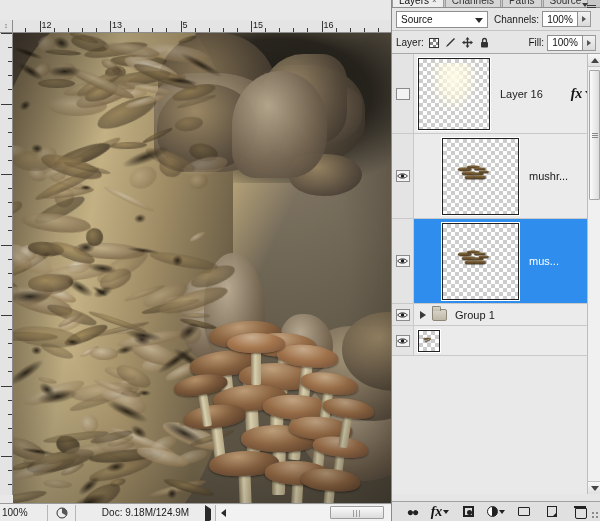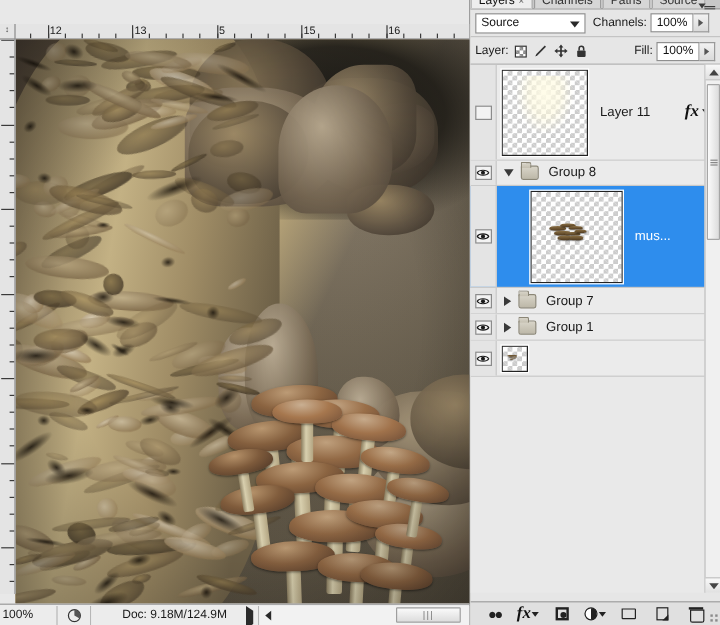--- a/index.html
+++ b/index.html
@@ -762,45 +762,27 @@
 
     <div id="watermark">Alfoart.com</div>
     <div id="layer-list">
         <div class="layer-row" style="height: 80px;">
           <div class="eye-cell">
             <div class="eye-box off"></div>
           </div>
           <div class="thumb-cell">
             <div class="thumb glow" style="width: 72px; height: 72px;"></div>
           </div>
-          <div class="layer-name">Layer 11</div>
+          <div class="layer-name">Layer 16</div>
           <div class="fx-cell">
             <span class="fx-glyph">fx</span>
             <span class="fx-caret"></span>
           </div>
         </div>
-        <div class="layer-row" style="height: 21px;">
-          <div class="eye-cell">
-            <div class="eye-box">
-              <svg width="11" height="8" viewBox="0 0 11 8" aria-hidden="true">
-                <path d="M0.6 4 C2.4 1.2 8.6 1.2 10.4 4 C8.6 6.8 2.4 6.8 0.6 4 Z" fill="none" stroke="#1a1a1a" stroke-width="0.9"></path>
-                <circle cx="5.5" cy="4" r="1.7" fill="#1a1a1a"></circle>
-              </svg>
-            </div>
-          </div>
-          <div class="grp-caret-down"></div>
-          <div class="folder"></div>
-          <div class="grp-name layer-name">Group 8</div>
-          <div class="drag-dots">
-            <span></span>
-            <span></span>
-            <span></span>
-          </div>
-        </div>
-        <div class="layer-row selected" style="height: 85px;">
+        <div class="layer-row" style="height: 85px;">
           <div class="eye-cell">
             <div class="eye-box">
               <svg width="11" height="8" viewBox="0 0 11 8" aria-hidden="true">
                 <path d="M0.6 4 C2.4 1.2 8.6 1.2 10.4 4 C8.6 6.8 2.4 6.8 0.6 4 Z" fill="none" stroke="#1a1a1a" stroke-width="0.9"></path>
                 <circle cx="5.5" cy="4" r="1.7" fill="#1a1a1a"></circle>
               </svg>
             </div>
           </div>
           <div class="thumb-cell" style="padding-left: 28px;">
             <div class="thumb" style="width: 77px; height: 77px;">
@@ -809,34 +791,46 @@
                 <div class="mini-shroom" style="left: 20%; top: 10%; width: 28%; height: 12%; background: linear-gradient(rgb(141, 114, 70), rgb(79, 58, 32)); box-shadow: rgba(0, 0, 0, 0.5) 0px 0.5px 1px;"></div>
                 <div class="mini-shroom" style="left: 36%; top: 16%; width: 26%; height: 11%; background: linear-gradient(rgb(141, 114, 70), rgb(79, 58, 32)); box-shadow: rgba(0, 0, 0, 0.5) 0px 0.5px 1px;"></div>
                 <div class="mini-shroom" style="left: 10%; top: 30%; width: 30%; height: 12%; background: linear-gradient(rgb(141, 114, 70), rgb(79, 58, 32)); box-shadow: rgba(0, 0, 0, 0.5) 0px 0.5px 1px;"></div>
                 <div class="mini-shroom" style="left: 30%; top: 32%; width: 28%; height: 12%; background: linear-gradient(rgb(141, 114, 70), rgb(79, 58, 32)); box-shadow: rgba(0, 0, 0, 0.5) 0px 0.5px 1px;"></div>
                 <div class="mini-shroom" style="left: 46%; top: 26%; width: 22%; height: 10%; background: linear-gradient(rgb(141, 114, 70), rgb(79, 58, 32)); box-shadow: rgba(0, 0, 0, 0.5) 0px 0.5px 1px;"></div>
                 <div class="mini-shroom" style="left: 16%; top: 44%; width: 26%; height: 11%; background: linear-gradient(rgb(141, 114, 70), rgb(79, 58, 32)); box-shadow: rgba(0, 0, 0, 0.5) 0px 0.5px 1px;"></div>
                 <div class="mini-shroom" style="left: 38%; top: 44%; width: 24%; height: 10%; background: linear-gradient(rgb(141, 114, 70), rgb(79, 58, 32)); box-shadow: rgba(0, 0, 0, 0.5) 0px 0.5px 1px;"></div>
               </div>
             </div>
           </div>
-          <div class="layer-name">mus...</div>
-        </div>
-        <div class="layer-row" style="height: 22px;">
+          <div class="layer-name">mushr...</div>
+        </div>
+        <div class="layer-row selected" style="height: 85px;">
           <div class="eye-cell">
             <div class="eye-box">
               <svg width="11" height="8" viewBox="0 0 11 8" aria-hidden="true">
                 <path d="M0.6 4 C2.4 1.2 8.6 1.2 10.4 4 C8.6 6.8 2.4 6.8 0.6 4 Z" fill="none" stroke="#1a1a1a" stroke-width="0.9"></path>
                 <circle cx="5.5" cy="4" r="1.7" fill="#1a1a1a"></circle>
               </svg>
             </div>
           </div>
-          <div class="grp-caret-right"></div>
-          <div class="folder"></div>
-          <div class="grp-name layer-name">Group 7</div>
+          <div class="thumb-cell" style="padding-left: 28px;">
+            <div class="thumb" style="width: 77px; height: 77px;">
+              <div style="position: absolute; left: 50%; top: 52%; transform: translate(-50%, -50%); width: 62%; height: 42%;">
+                <div class="mini-shroom" style="left: 2%; top: 18%; width: 30%; height: 13%; background: linear-gradient(rgb(141, 114, 70), rgb(79, 58, 32)); box-shadow: rgba(0, 0, 0, 0.5) 0px 0.5px 1px;"></div>
+                <div class="mini-shroom" style="left: 20%; top: 10%; width: 28%; height: 12%; background: linear-gradient(rgb(141, 114, 70), rgb(79, 58, 32)); box-shadow: rgba(0, 0, 0, 0.5) 0px 0.5px 1px;"></div>
+                <div class="mini-shroom" style="left: 36%; top: 16%; width: 26%; height: 11%; background: linear-gradient(rgb(141, 114, 70), rgb(79, 58, 32)); box-shadow: rgba(0, 0, 0, 0.5) 0px 0.5px 1px;"></div>
+                <div class="mini-shroom" style="left: 10%; top: 30%; width: 30%; height: 12%; background: linear-gradient(rgb(141, 114, 70), rgb(79, 58, 32)); box-shadow: rgba(0, 0, 0, 0.5) 0px 0.5px 1px;"></div>
+                <div class="mini-shroom" style="left: 30%; top: 32%; width: 28%; height: 12%; background: linear-gradient(rgb(141, 114, 70), rgb(79, 58, 32)); box-shadow: rgba(0, 0, 0, 0.5) 0px 0.5px 1px;"></div>
+                <div class="mini-shroom" style="left: 46%; top: 26%; width: 22%; height: 10%; background: linear-gradient(rgb(141, 114, 70), rgb(79, 58, 32)); box-shadow: rgba(0, 0, 0, 0.5) 0px 0.5px 1px;"></div>
+                <div class="mini-shroom" style="left: 16%; top: 44%; width: 26%; height: 11%; background: linear-gradient(rgb(141, 114, 70), rgb(79, 58, 32)); box-shadow: rgba(0, 0, 0, 0.5) 0px 0.5px 1px;"></div>
+                <div class="mini-shroom" style="left: 38%; top: 44%; width: 24%; height: 10%; background: linear-gradient(rgb(141, 114, 70), rgb(79, 58, 32)); box-shadow: rgba(0, 0, 0, 0.5) 0px 0.5px 1px;"></div>
+              </div>
+            </div>
+          </div>
+          <div class="layer-name">mus...</div>
         </div>
         <div class="layer-row" style="height: 22px;">
           <div class="eye-cell">
             <div class="eye-box">
               <svg width="11" height="8" viewBox="0 0 11 8" aria-hidden="true">
                 <path d="M0.6 4 C2.4 1.2 8.6 1.2 10.4 4 C8.6 6.8 2.4 6.8 0.6 4 Z" fill="none" stroke="#1a1a1a" stroke-width="0.9"></path>
                 <circle cx="5.5" cy="4" r="1.7" fill="#1a1a1a"></circle>
               </svg>
             </div>
           </div>

